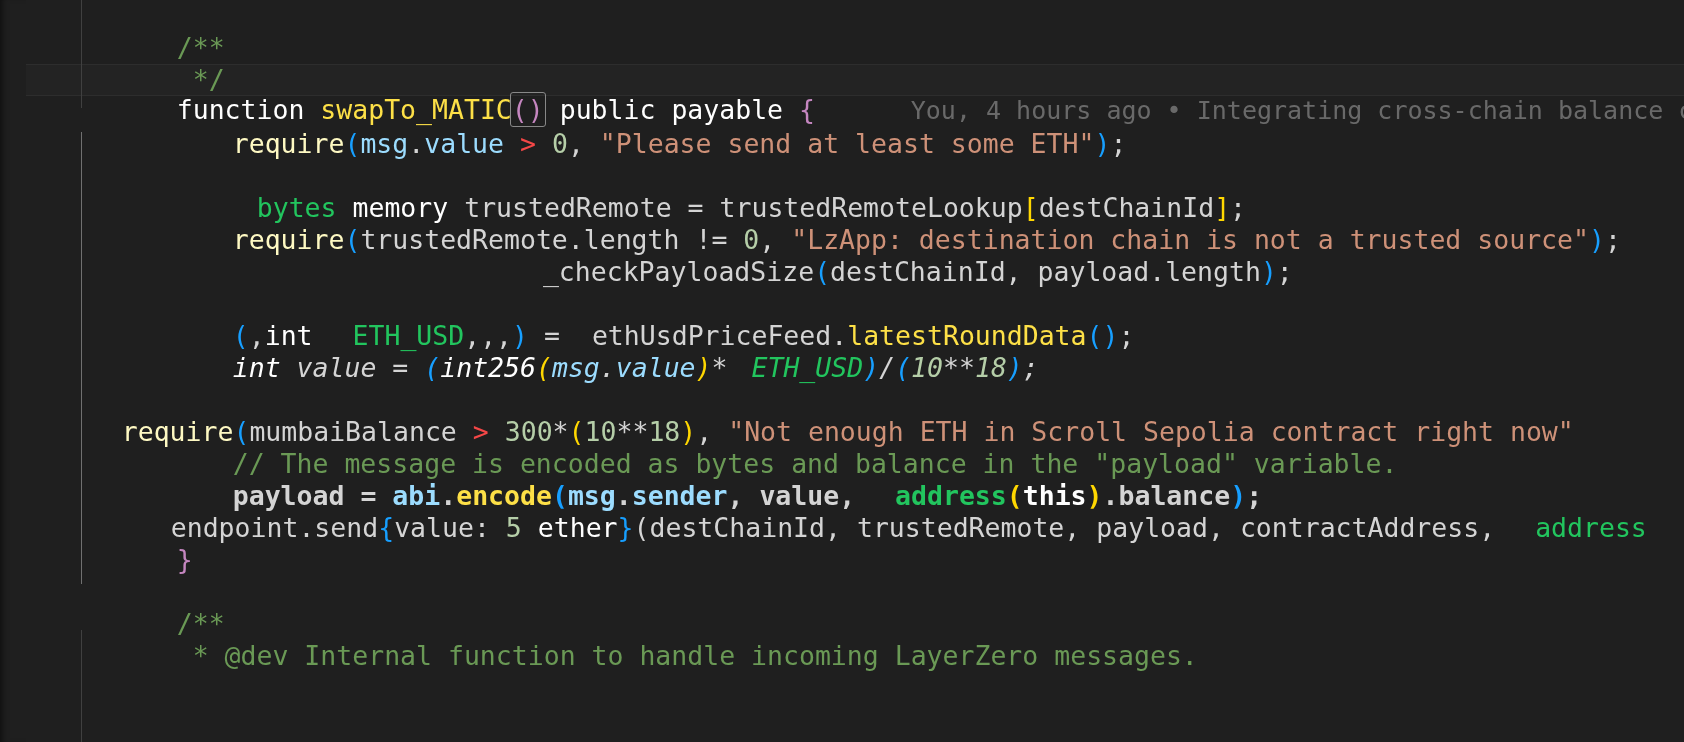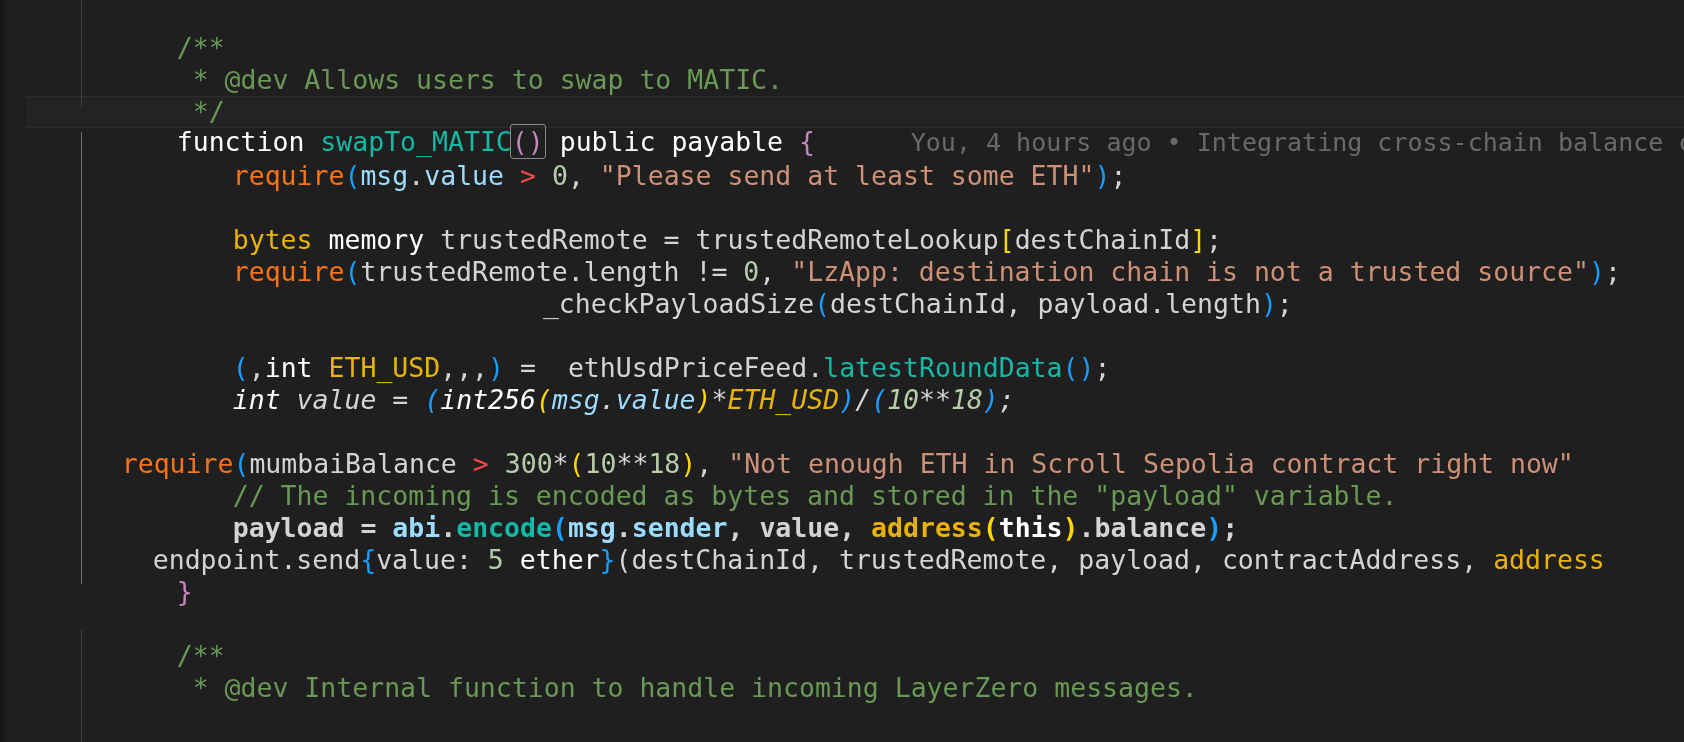--- a/index.html
+++ b/index.html
@@ -69,32 +69,32 @@
     z-index: 1;
   }
   .guide.active {
     background: #707070;
   }
 
   .code-text { position: relative; z-index: 2; }
 
   
   .kw       { color: #ffffff; }   
-  .type     { color: #eab308; }   
-  .fn       { color: #14b8a6; }   
+  .type     { color: #22c55e; margin-left: 24px; }   
+  .fn       { color: #fde047; }   
   .str      { color: #ce9178; }   
   .cmt      { color: #6a9955; }   
   .num      { color: #b5cea8; }   
   .cmp      { color: #f44747; }   
   .var      { color: #9cdcfe; }   
   .plain    { color: #d4d4d4; }
   .br-pink  { color: #c586c0; }   
   .br-blue  { color: #179fff; }   
   .br-yel   { color: #ffd700; }   
-  .req      { color: #f97316; }   
+  .req      { color: #fef9c3; }   
 
   
   .bracket-match {
     outline: 1px solid #888888;
     outline-offset: 1px;
     border-radius: 1px;
   }
 
   
   .blame {
@@ -113,23 +113,20 @@
   <div class="code-area">
 
     <div class="guide" style="left:81px; top:0px; height:108px;"></div>
     <div class="guide active" style="left:81px; top:132px; height:452px;"></div>
     <div class="guide" style="left:81px; top:630px; height:112px;"></div>
 
     <div class="line" style="padding-left:81px;">
       <span class="code-text cmt">/**</span>
     </div>
 
-    <div class="line" style="padding-left:81px;">
-      <span class="code-text cmt"> * @dev Allows users to swap to MATIC.</span>
-    </div>
 
     <div class="line" style="padding-left:81px;">
       <span class="code-text cmt"> */</span>
     </div>
 
     <div class="line current" style="padding-left:81px;">
       <span class="code-text"><span class="kw">function</span><span class="plain"> </span><span class="fn">swapTo_MATIC</span><span class="br-pink bracket-match">()</span><span class="plain"> </span><span class="kw">public</span><span class="plain"> </span><span class="kw">payable</span><span class="plain"> </span><span class="br-pink">{</span><span class="plain">      </span><span class="blame">You, 4 hours ago • Integrating cross-chain balance checks</span></span>
     </div>
 
     <div class="line" style="padding-left:137px;">
@@ -161,28 +158,28 @@
       <span class="code-text"><span class="kw">int</span><span class="plain"> </span><span class="plain">value</span><span class="plain"> </span><span class="plain">=</span><span class="plain"> </span><span class="br-blue">(</span><span class="kw">int256</span><span class="br-yel">(</span><span class="var">msg</span><span class="plain">.</span><span class="var">value</span><span class="br-yel">)</span><span class="plain">*</span><span class="type">ETH_USD</span><span class="br-blue">)</span><span class="plain">/</span><span class="br-blue">(</span><span class="num">10</span><span class="plain">**</span><span class="num">18</span><span class="br-blue">)</span><span class="plain">;</span></span>
     </div>
 
     <div class="line"></div>
 
     <div class="line" style="">
       <span class="code-text"><span class="req">require</span><span class="br-blue">(</span><span class="plain">mumbaiBalance</span><span class="plain"> </span><span class="cmp">&gt;</span><span class="plain"> </span><span class="num">300</span><span class="plain">*</span><span class="br-yel">(</span><span class="num">10</span><span class="plain">**</span><span class="num">18</span><span class="br-yel">)</span><span class="plain">, </span><span class="str">"Not enough ETH in Scroll Sepolia contract right now"</span></span>
     </div>
 
     <div class="line" style="padding-left:137px;">
-      <span class="code-text cmt">// The incoming is encoded as bytes and stored in the "payload" variable.</span>
+      <span class="code-text cmt">// The message is encoded as bytes and balance in the "payload" variable.</span>
     </div>
 
     <div class="line" style="padding-left:137px;font-weight:bold;">
       <span class="code-text"><span class="plain">payload</span><span class="plain"> </span><span class="plain">=</span><span class="plain"> </span><span class="var">abi</span><span class="plain">.</span><span class="fn">encode</span><span class="br-blue">(</span><span class="var">msg</span><span class="plain">.</span><span class="var">sender</span><span class="plain">, </span><span class="plain">value</span><span class="plain">, </span><span class="type">address</span><span class="br-yel">(</span><span class="kw">this</span><span class="br-yel">)</span><span class="plain">.</span><span class="plain">balance</span><span class="br-blue">)</span><span class="plain">;</span></span>
     </div>
 
-    <div class="line" style="padding-left:57px;">
+    <div class="line" style="padding-left:75px;">
       <span class="code-text"><span class="plain">endpoint</span><span class="plain">.</span><span class="plain">send</span><span class="br-blue">{</span><span class="plain">value:</span><span class="plain"> </span><span class="num">5</span><span class="plain"> </span><span class="kw">ether</span><span class="br-blue">}</span><span class="plain">(</span><span class="plain">destChainId</span><span class="plain">, </span><span class="plain">trustedRemote</span><span class="plain">, </span><span class="plain">payload</span><span class="plain">, </span><span class="plain">contractAddress</span><span class="plain">, </span><span class="type">address</span></span>
     </div>
 
     <div class="line" style="padding-left:81px;">
       <span class="code-text br-pink">}</span>
     </div>
 
     <div class="line"></div>
 
     <div class="line" style="padding-left:81px;">

